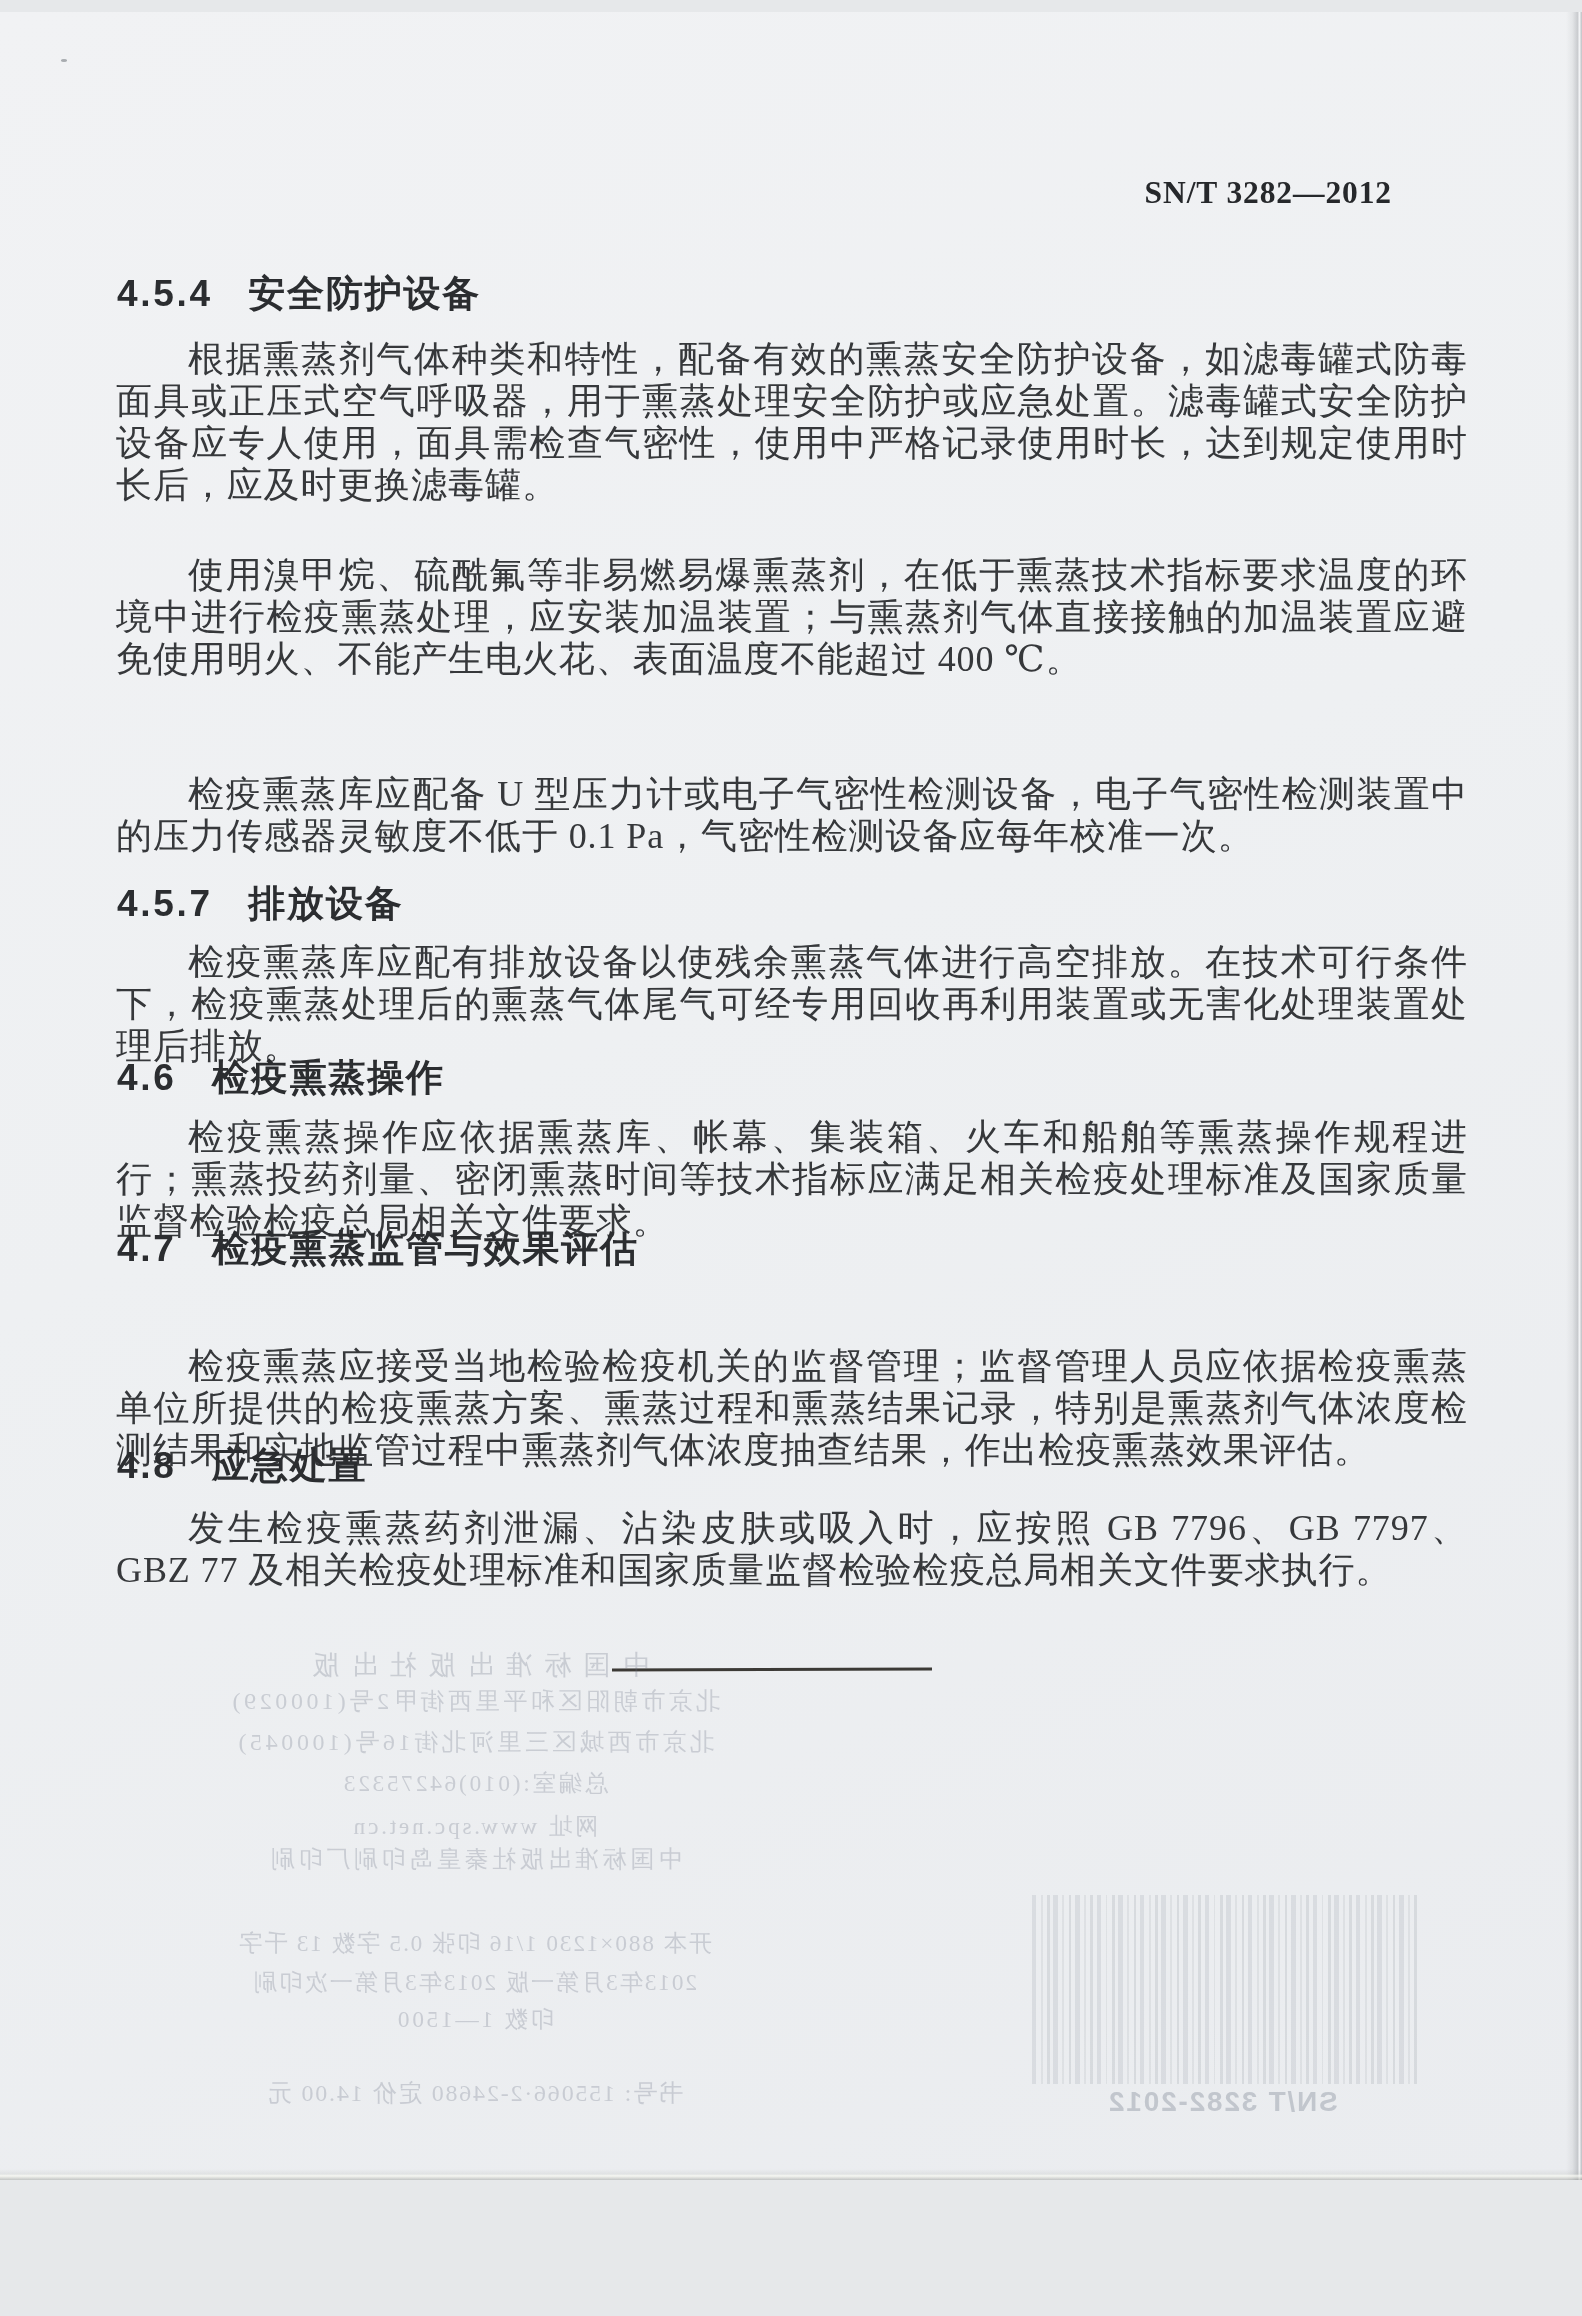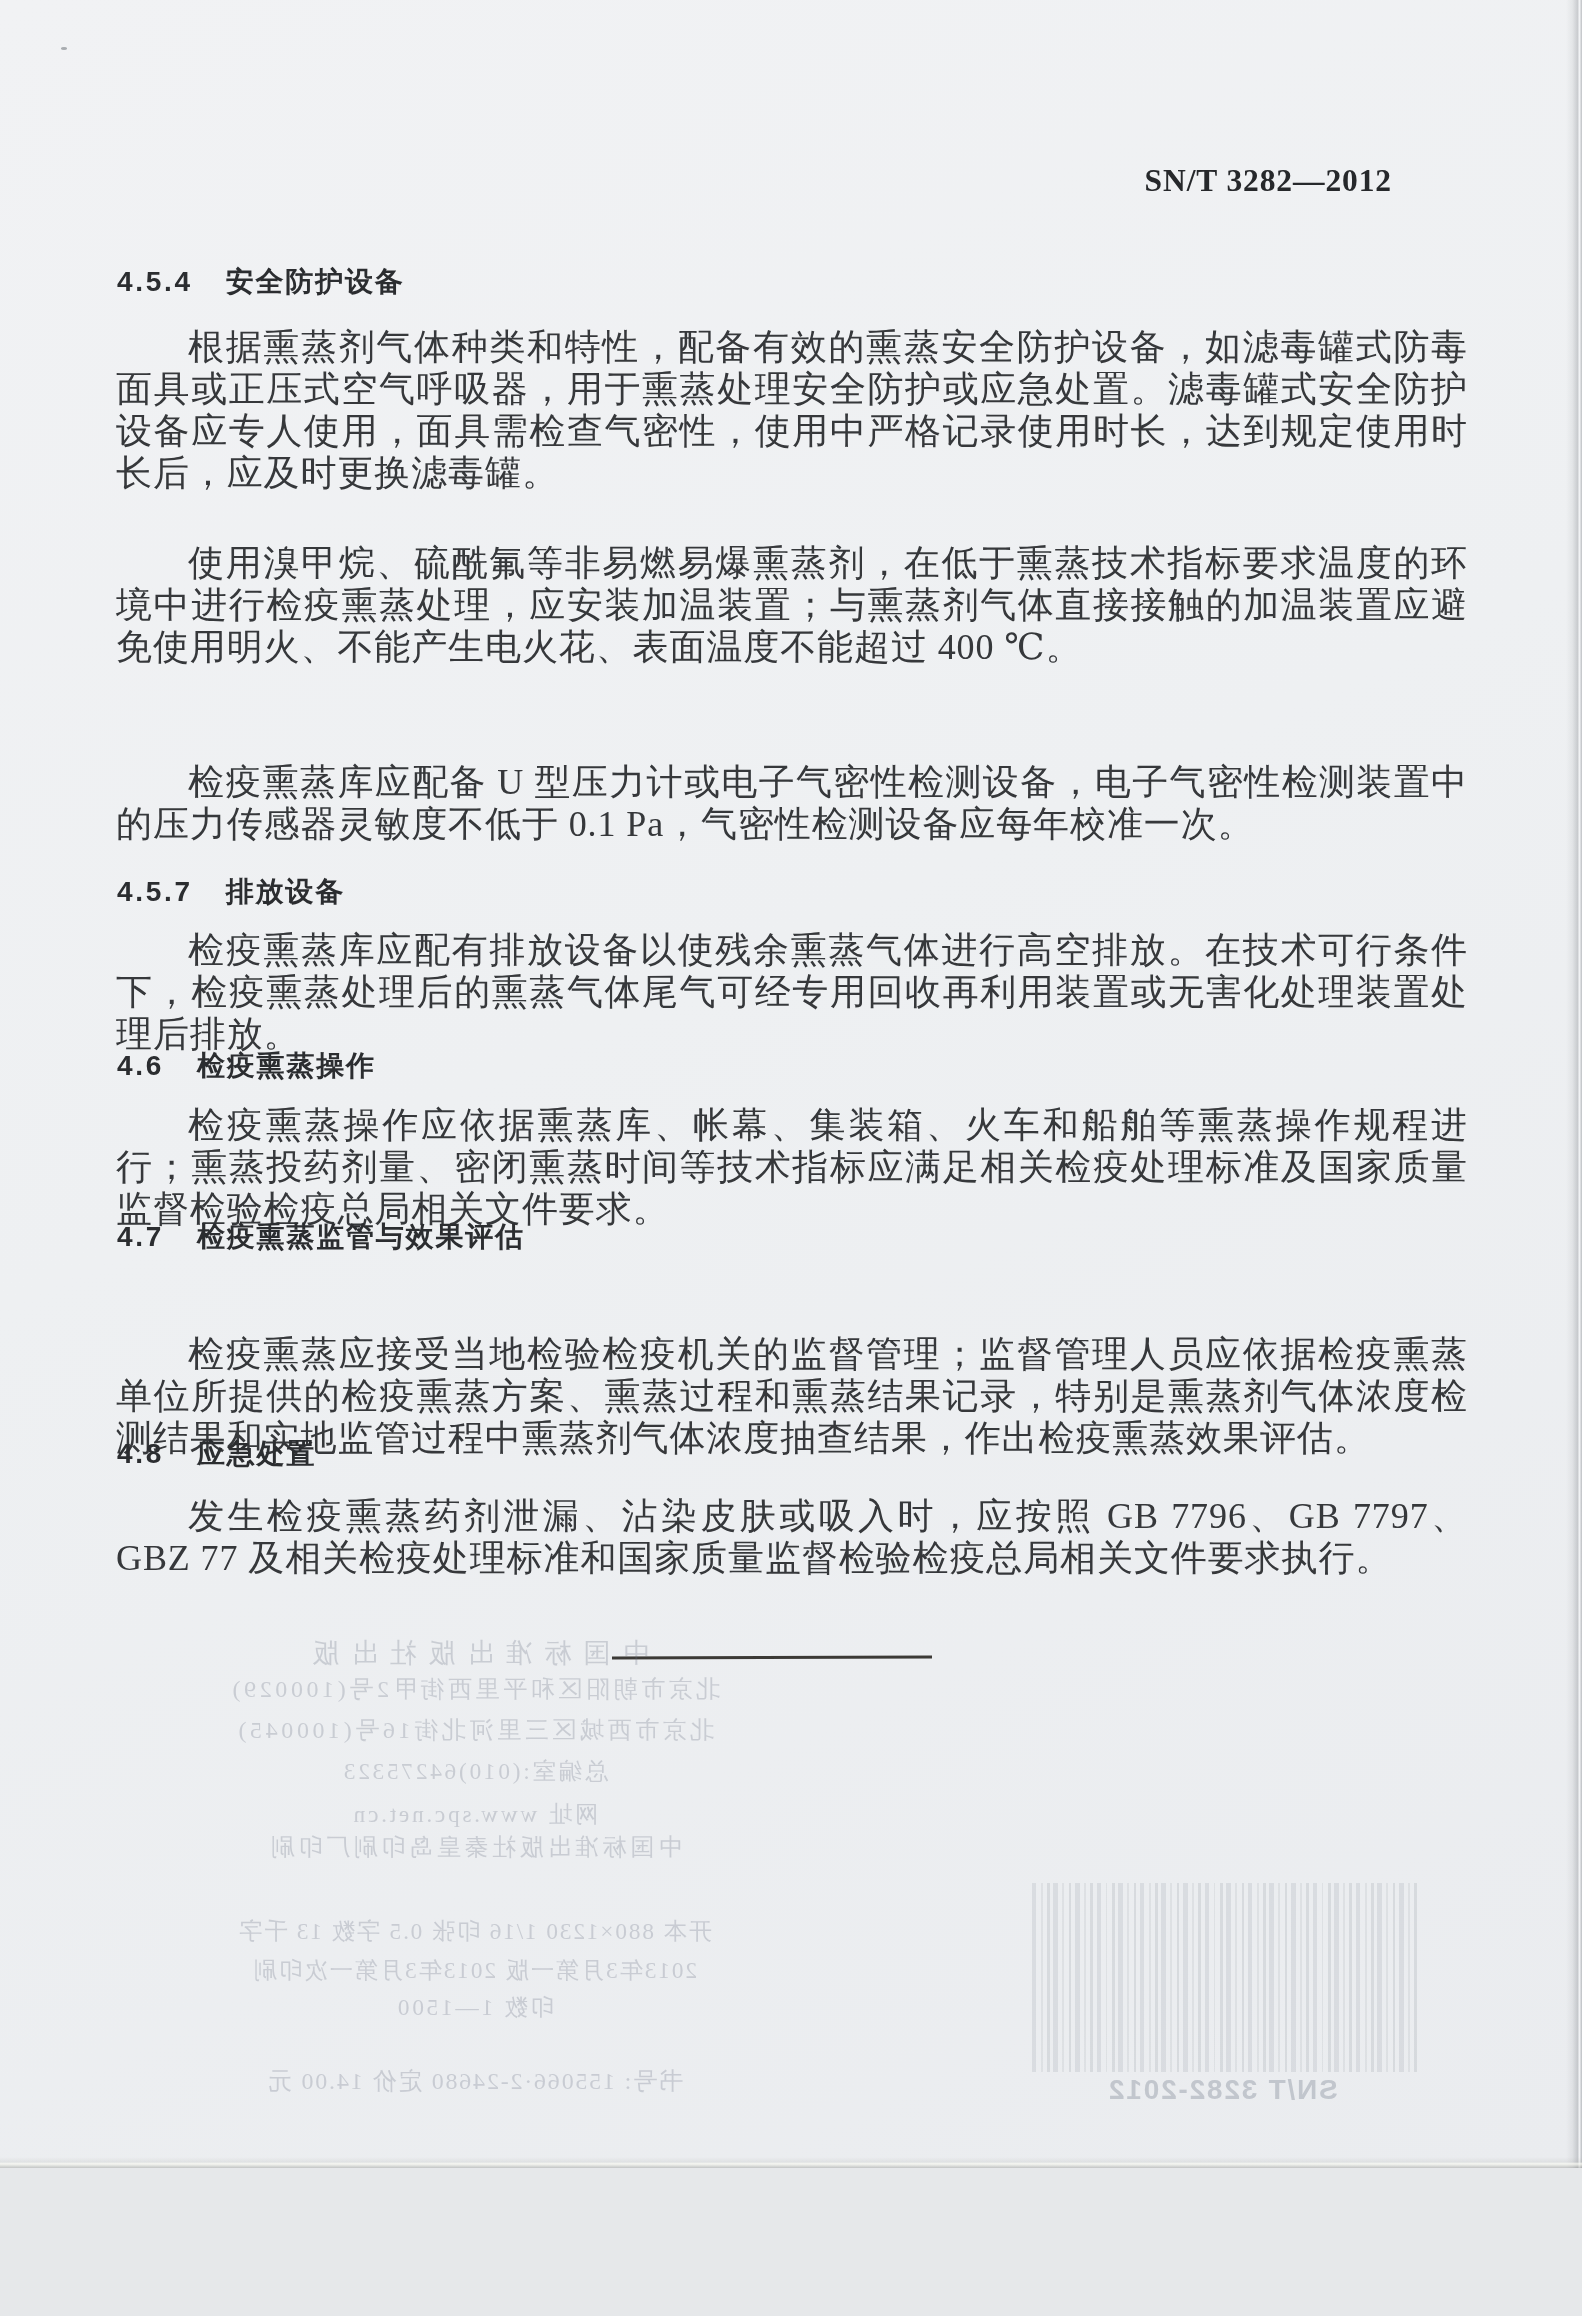--- a/index.html
+++ b/index.html
@@ -1,19 +1,19 @@
 <!DOCTYPE html>
 <html style="font-size:14.4px"><head>
 <meta charset="utf-8">
 <style>
   html,body{margin:0;padding:0;background:#e6e8ea;}
   .page{
     position:relative;
     width:1582px;height:2168px;
-    margin:0 auto;
+    margin:12px auto;
     background:linear-gradient(155deg,#f1f2f4 0%,#eef0f2 45%,#eaecef 100%);
     overflow:hidden;
     font-family:"Liberation Serif","DejaVu Serif",serif;
     color:#36383b;
   }
   
   .edge-right{
     position:absolute;top:0;right:0;width:16px;height:100%;
     background:linear-gradient(to right,rgba(0,0,0,0) 0%,rgba(90,95,100,0.08) 40%,rgba(70,75,82,0.22) 72%,rgba(244,245,247,0.85) 84%,rgba(105,110,116,0.38) 100%);
   }
@@ -28,21 +28,21 @@
     position:absolute;left:117px;top:163px;width:1323px;
     text-align:right;padding-right:48px;box-sizing:border-box;
     font-family:"Liberation Serif","DejaVu Serif",serif;
     font-weight:bold;font-size:31.5px;letter-spacing:0.9px;color:#26282b;
   }
 
   
   .sec-h{
     position:absolute;left:117px;width:1350px;
     font-family:"Liberation Sans","DejaVu Sans",sans-serif;
-    font-weight:bold;font-size:28px;line-height:32px;
+    font-weight:bold;font-size:37px;line-height:32px;
     letter-spacing:1.8px;color:#2b2d30;white-space:nowrap;
   }
   .sec-h .num{margin-right:23.4px;letter-spacing:2.7px;}
   .h0{top:266px}.h1{top:487px}.h2{top:703px}.h3{top:876px}.h4{top:1050px}.h5{top:1221px}.h6{top:1438px}
 
   
   .sec-p{
     position:absolute;left:116px;width:1352px;margin:0;
     font-size:36px;line-height:42px;letter-spacing:0.9px;
     text-align:justify;text-justify:inter-character;

